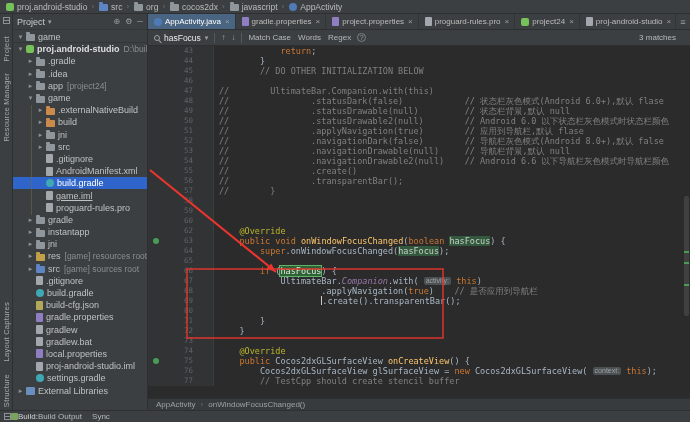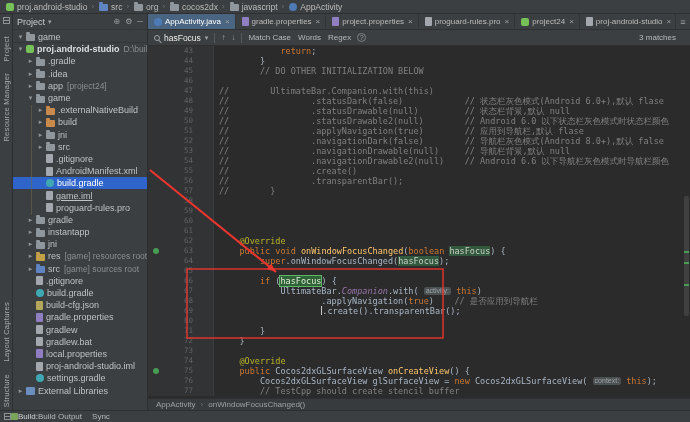--- a/index.html
+++ b/index.html
@@ -524,28 +524,20 @@
               <div class="cg">
                 <span class="cgi"></span>
                 <span class="cgn">60</span>
                 <span class="cgf"></span>
               </div>
               <div class="ct"></div>
             </div>
             <div class="cl">
               <div class="cg">
                 <span class="cgi"></span>
-                <span class="cgn">61</span>
-                <span class="cgf"></span>
-              </div>
-              <div class="ct"></div>
-            </div>
-            <div class="cl">
-              <div class="cg">
-                <span class="cgi"></span>
                 <span class="cgn">62</span>
                 <span class="cgf"></span>
               </div>
               <div class="ct"><span class="sp">    </span><span class="sa">@Override</span></div>
             </div>
             <div class="cl">
               <div class="cg">
                 <span class="cgi">
                   <span class="ovr"></span>
                 </span>

